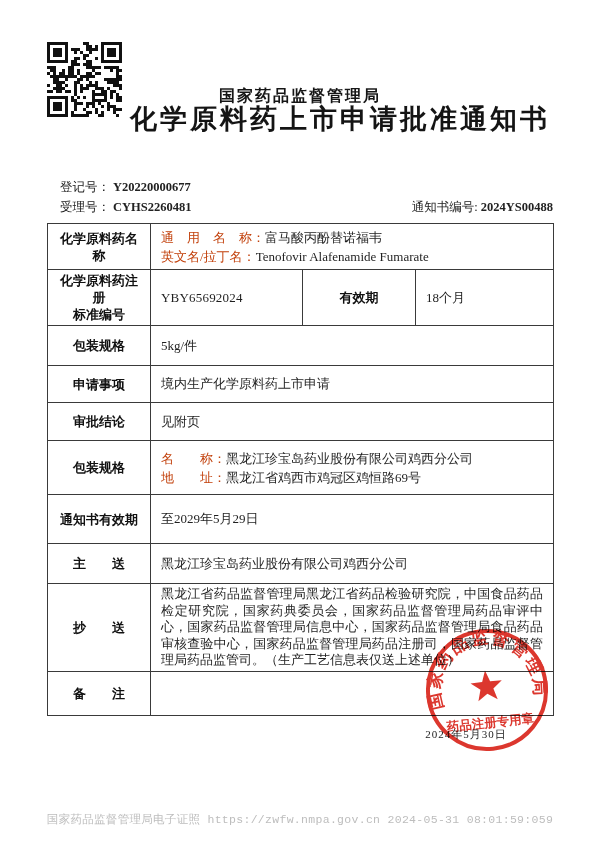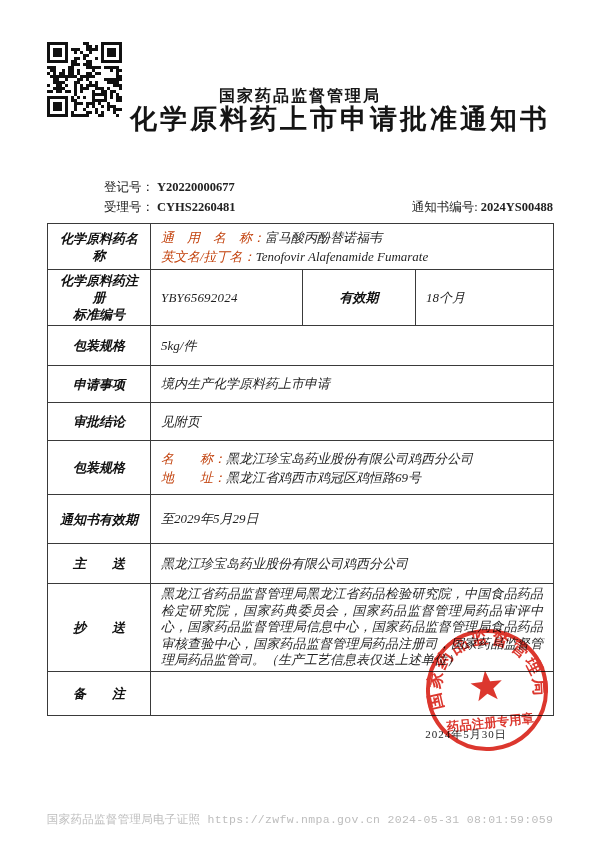--- a/index.html
+++ b/index.html
@@ -11,31 +11,31 @@
   .qr{position:absolute;left:47px;top:42px;width:75px;height:75px;}
   .agency{
     position:absolute;left:0;top:86px;width:100%;text-align:center;
     font-family:"Liberation Sans","DejaVu Sans",sans-serif;
     font-size:16px;font-weight:700;letter-spacing:2px;color:#161616;
   }
   .doc-title{
     position:absolute;left:0;top:101px;width:100%;text-align:center;
     font-size:27px;font-weight:600;letter-spacing:3px;color:#141414;padding-left:40px;
   }
-  .meta{position:absolute;left:60px;right:47px;top:179px;font-size:12.5px;color:#222;margin-left:44px;}
+  .meta{position:absolute;left:60px;right:47px;top:179px;font-size:12.5px;color:#222;}
   .meta-line{display:flex;align-items:baseline;height:20px;}
   .meta-val{font-weight:700;margin-left:3px;}
   .meta-spacer{flex:1;}
   table.notice{
     position:absolute;left:47px;top:223px;width:506px;
     border-collapse:collapse;table-layout:fixed;
   }
   table.notice td{
     border:1.4px solid #3a3a3a;font-size:13px;padding:2px 10px;
-    vertical-align:middle;overflow:hidden;font-style:italic;
+    vertical-align:middle;overflow:hidden;
   }
   td.lbl{
     font-weight:700;text-align:center;padding:2px 4px;
     white-space:pre-line;font-size:13.5px;line-height:17px;color:#111;
   }
   .cell-line{line-height:19px;}
   .field-label{color:#c2410c;}
   .mono-val{letter-spacing:0.2px;}
   .att-item{margin-right:9px;white-space:nowrap;}
   .box{font-family:"DejaVu Sans",sans-serif;font-size:12.5px;margin-right:4px;}

